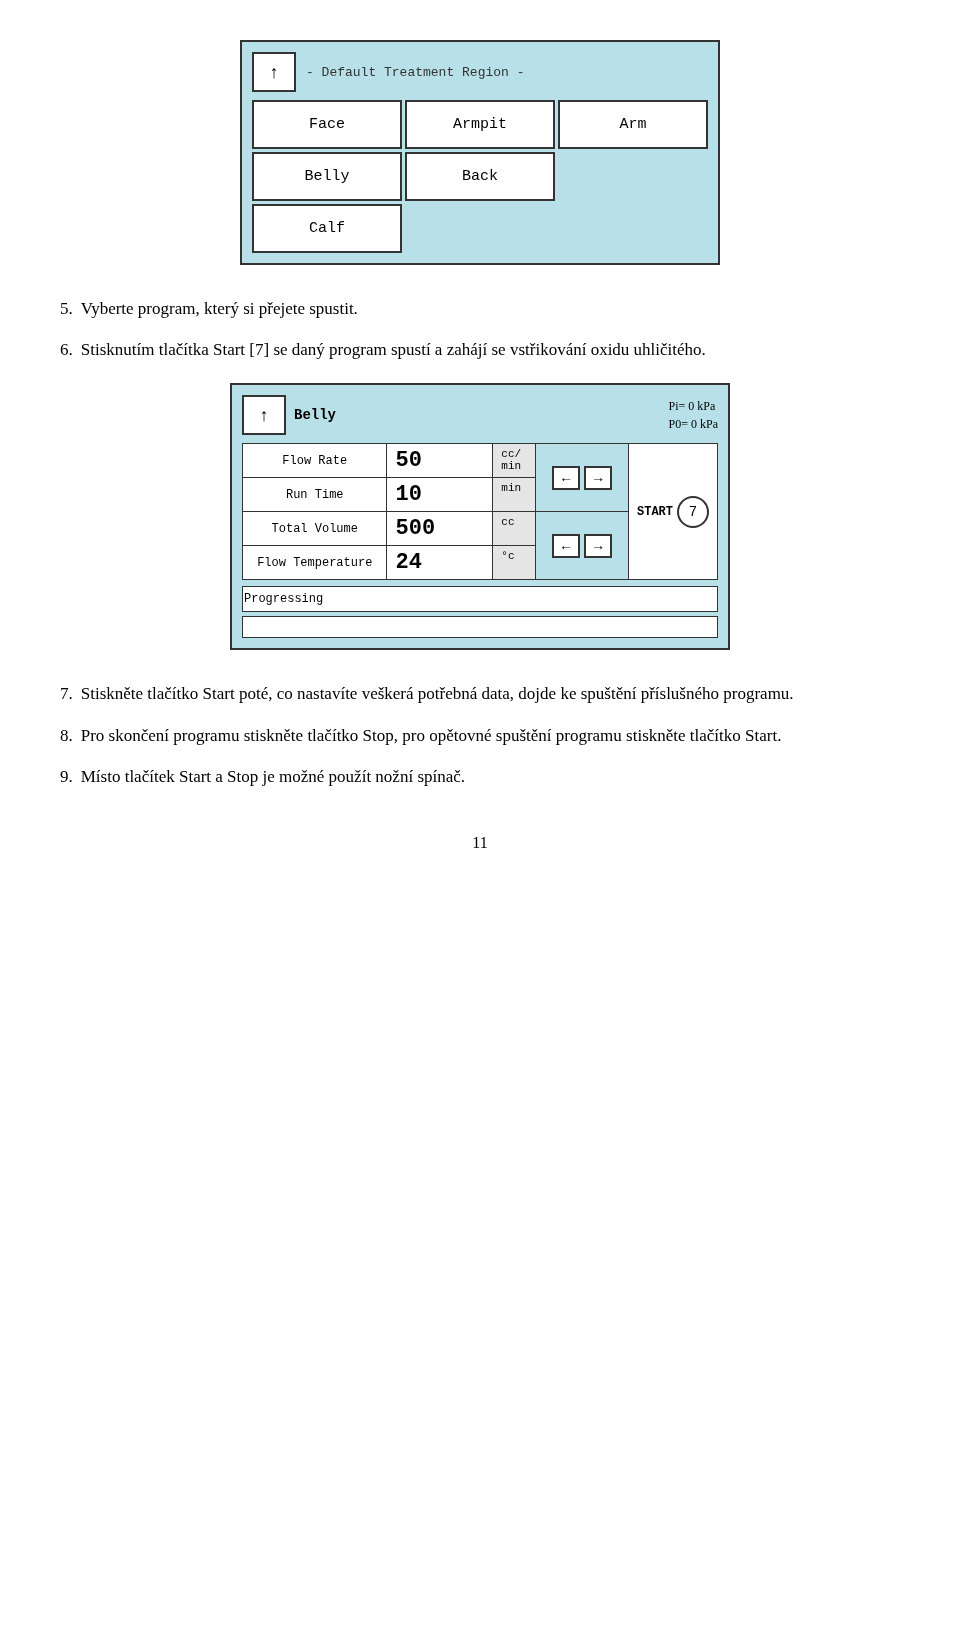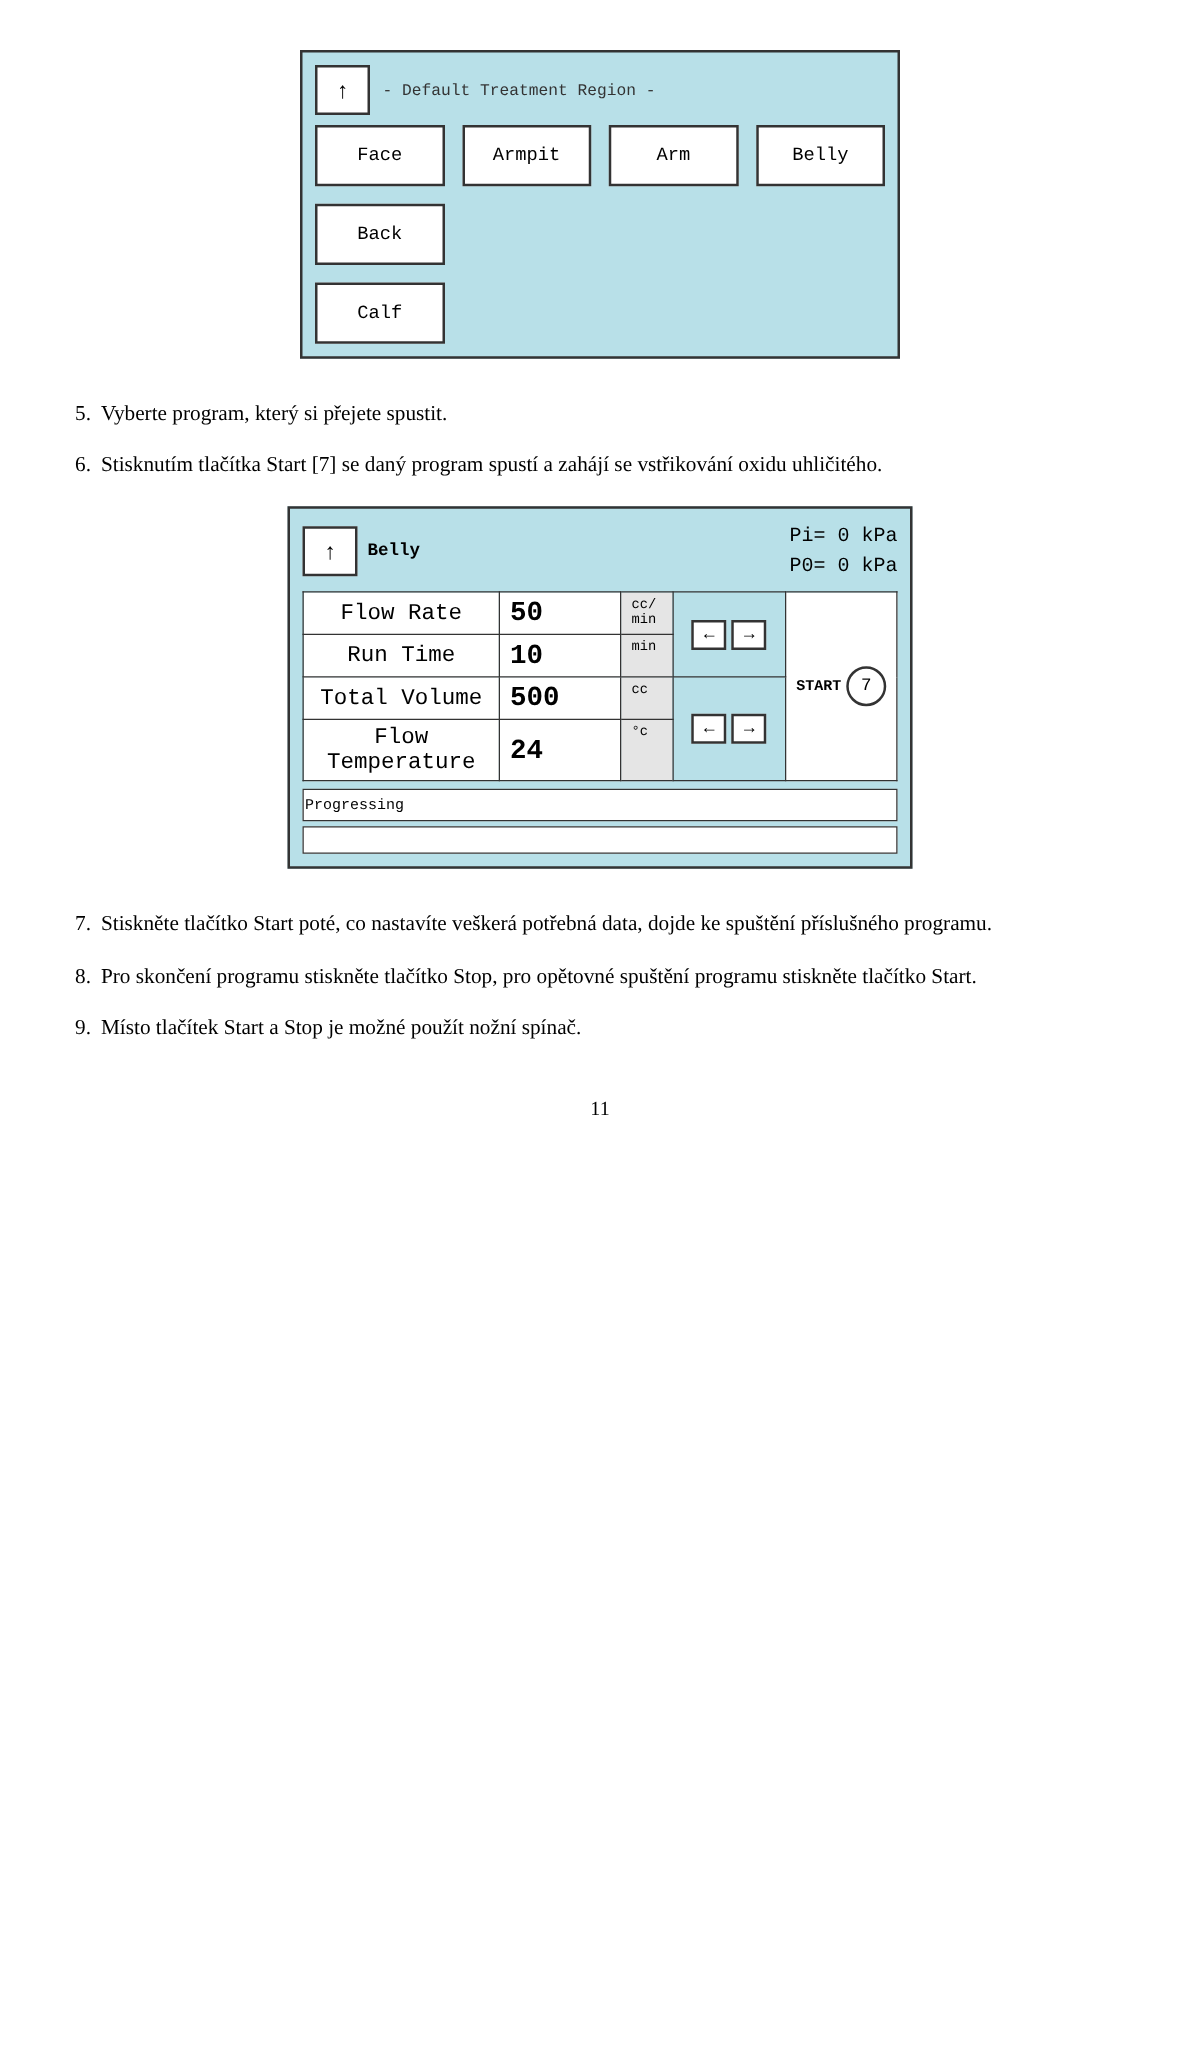--- a/index.html
+++ b/index.html
@@ -46,22 +46,22 @@
     }
 
     .default-label {
       font-family: 'Courier New', Courier, monospace;
       font-size: 13px;
       color: #333;
     }
 
     .grid-buttons {
       display: grid;
-      grid-template-columns: 1fr 1fr 1fr 1fr;
-      gap: 14px;
+      grid-template-columns: 1fr 1fr 1fr;
+      gap: 3px;
     }
 
     .grid-btn {
       border: 2px solid #333;
       background: #fff;
       padding: 14px 10px;
       text-align: center;
       font-family: 'Courier New', Courier, monospace;
       font-size: 15px;
       cursor: pointer;
@@ -111,41 +111,41 @@
       gap: 8px;
     }
 
     .belly-label {
       font-family: 'Courier New', Courier, monospace;
       font-weight: bold;
       font-size: 14px;
     }
 
     .panel2-header-right {
-      font-family: Liberation Mono, monospace;
-      font-size: 16px;
+      font-family: Liberation Serif, serif;
+      font-size: 12px;
       text-align: left;
       line-height: 1.5;
     }
 
     .data-table {
       width: 100%;
       border-collapse: collapse;
       margin-bottom: 6px;
     }
 
     .data-table td {
       border: 1px solid #333;
       padding: 4px 8px;
       font-family: 'Courier New', Courier, monospace;
     }
 
     .data-table .label-cell {
       background: #fff;
-      font-size: 18px;
+      font-size: 12px;
       width: 38%;
       text-align: center;
     }
 
     .data-table .value-cell {
       background: #fff;
       font-size: 22px;
       font-weight: bold;
       width: 30%;
     }

